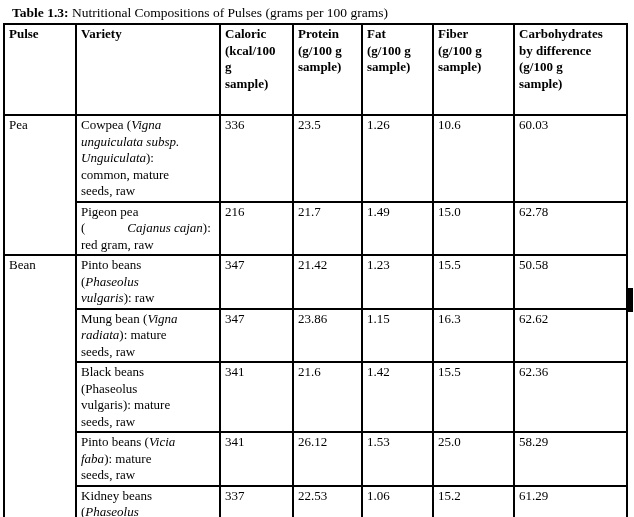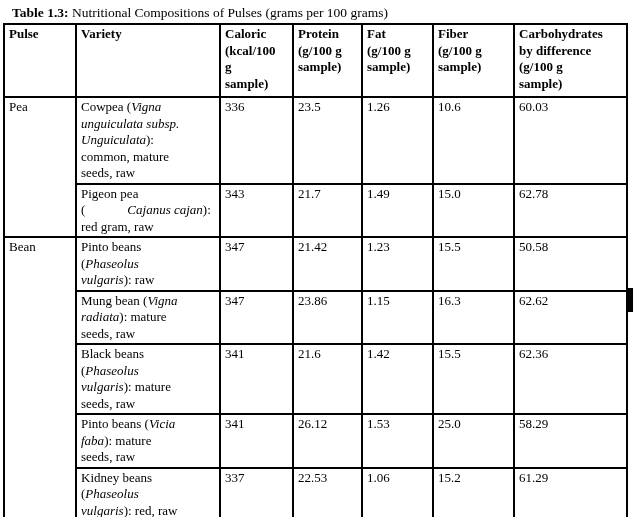--- a/index.html
+++ b/index.html
@@ -59,21 +59,21 @@
   <colgroup>
     <col style="width:72px">
     <col style="width:144px">
     <col style="width:73px">
     <col style="width:69px">
     <col style="width:71px">
     <col style="width:81px">
     <col style="width:113px">
   </colgroup>
   <thead>
-    <tr style="height:73px">
+    <tr style="height:91px">
       <th>Pulse</th>
       <th>Variety</th>
       <th>Caloric
 (kcal/100
 g
 sample)</th>
       <th>Protein
 (g/100 g
 sample)</th>
       <th>Fat
@@ -99,21 +99,21 @@
       <td>336</td>
       <td>23.5</td>
       <td>1.26</td>
       <td>10.6</td>
       <td>60.03</td>
     </tr>
     <tr style="height:52px">
       <td><span>Pigeon pea
 (</span><span style="font-style: italic; margin-left: 42px;">Cajanus cajan</span><span>):
 red gram, raw</span></td>
-      <td>343</td>
+      <td>216</td>
       <td>21.7</td>
       <td>1.49</td>
       <td>15.0</td>
       <td>62.78</td>
     </tr>
     <tr style="height:53px">
       <td rowspan="5">Bean</td>
       <td><span>Pinto beans
 (</span><span style="font-style: italic;">Phaseolus
 vulgaris</span><span>): raw</span></td>
@@ -128,21 +128,21 @@
 radiata</span><span>): mature
 seeds, raw</span></td>
       <td>347</td>
       <td>23.86</td>
       <td>1.15</td>
       <td>16.3</td>
       <td>62.62</td>
     </tr>
     <tr style="height:67px">
       <td><span>Black beans
-(</span><span style="font-style: italic;">Phaseolus
+(</span><span style="">Phaseolus
 vulgaris</span><span>): mature
 seeds, raw</span></td>
       <td>341</td>
       <td>21.6</td>
       <td>1.42</td>
       <td>15.5</td>
       <td>62.36</td>
     </tr>
     <tr style="height:53px">
       <td><span>Pinto beans (</span><span style="font-style: italic;">Vicia

